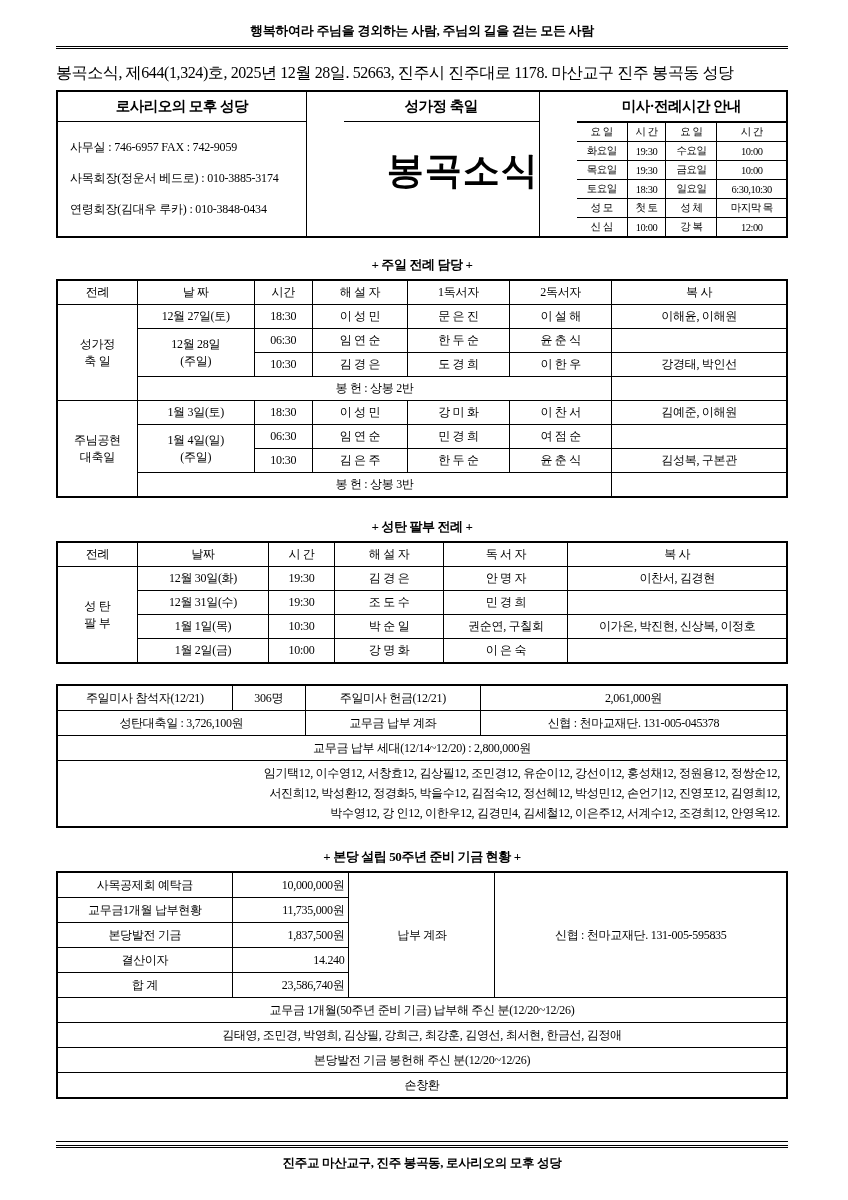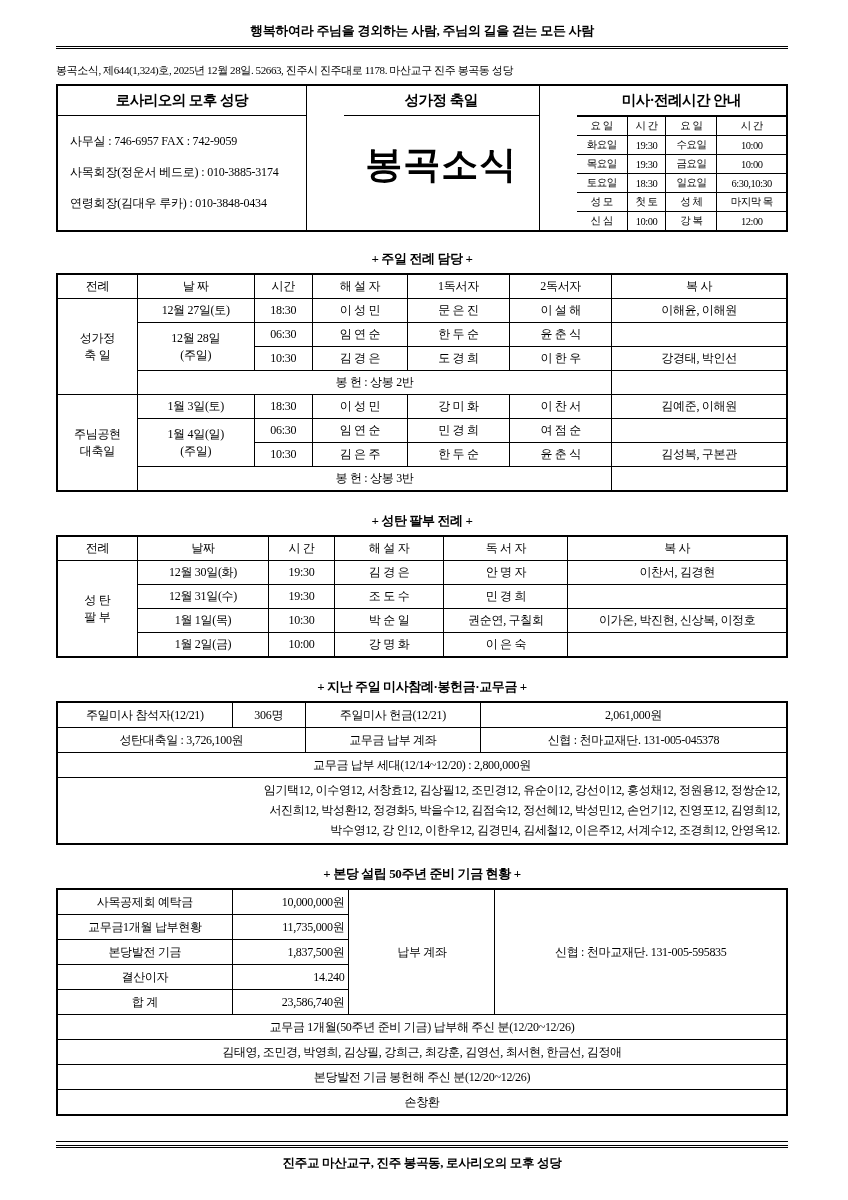--- a/index.html
+++ b/index.html
@@ -28,21 +28,21 @@
     font-weight: bold;
     letter-spacing: -0.3px;
     padding-bottom: 6px;
   }
   .rule-thick {
     border-bottom: 3px double #000;
     height: 0;
     margin-bottom: 14px;
   }
   .issue-line {
-    font-size: 11px;
+    font-size: 16px;
     letter-spacing: -0.4px;
     margin-bottom: 6px;
     white-space: nowrap;
   }
   
   table {
     border-collapse: collapse;
     width: 100%;
     font-size: 12px;
   }
@@ -84,21 +84,21 @@
     padding: 10px 8px 10px 8px;
     font-size: 12px;
   }
   .mh-left-body div {
     padding: 7px 4px;
     letter-spacing: -0.2px;
     white-space: nowrap;
     font-family: "Liberation Serif", serif;
   }
   .mh-bigtitle {
-    text-align: center;
+    text-align: right;
     font-size: 37px;
     font-weight: bold;
     letter-spacing: 1px;
     padding: 24px 0 22px 0;
     font-family: Liberation Mono, monospace;
   }
   .mass-tbl {
     width: 100%;
     font-size: 10.5px;
   }
@@ -340,21 +340,20 @@
         <td>10:00</td>
         <td>강 명 화</td>
         <td>이 은 숙</td>
         <td></td>
       </tr>
     </tbody>
       </table>
   </div>
 
   <div class="sec">
-    <div class="sec-title">+ 지난 주일 미사참례·봉헌금·교무금 +</div>
     <table class="outer off">
       <tbody>
           <tr>
         <td style="width:24%">주일미사 참석자(12/21)</td>
         <td style="width:10%">306명</td>
         <td style="width:24%">주일미사 헌금(12/21)</td>
         <td style="width:42%" colspan="2">2,061,000원</td>
       </tr>
       <tr>
         <td colspan="2">성탄대축일 : 3,726,100원</td>

